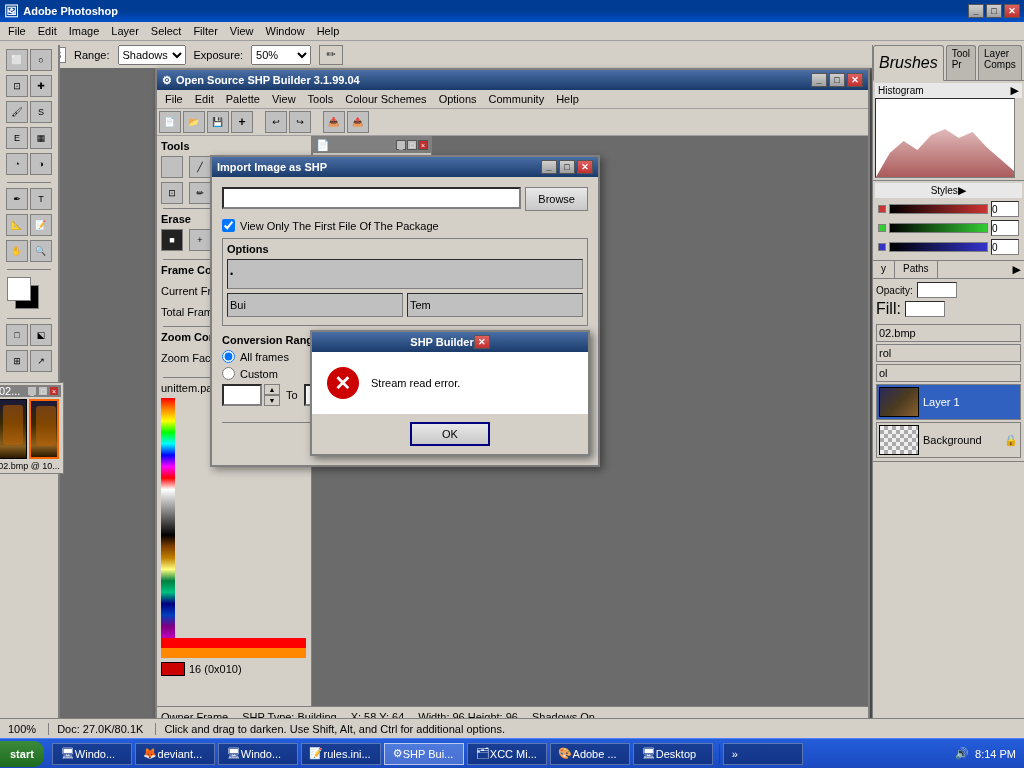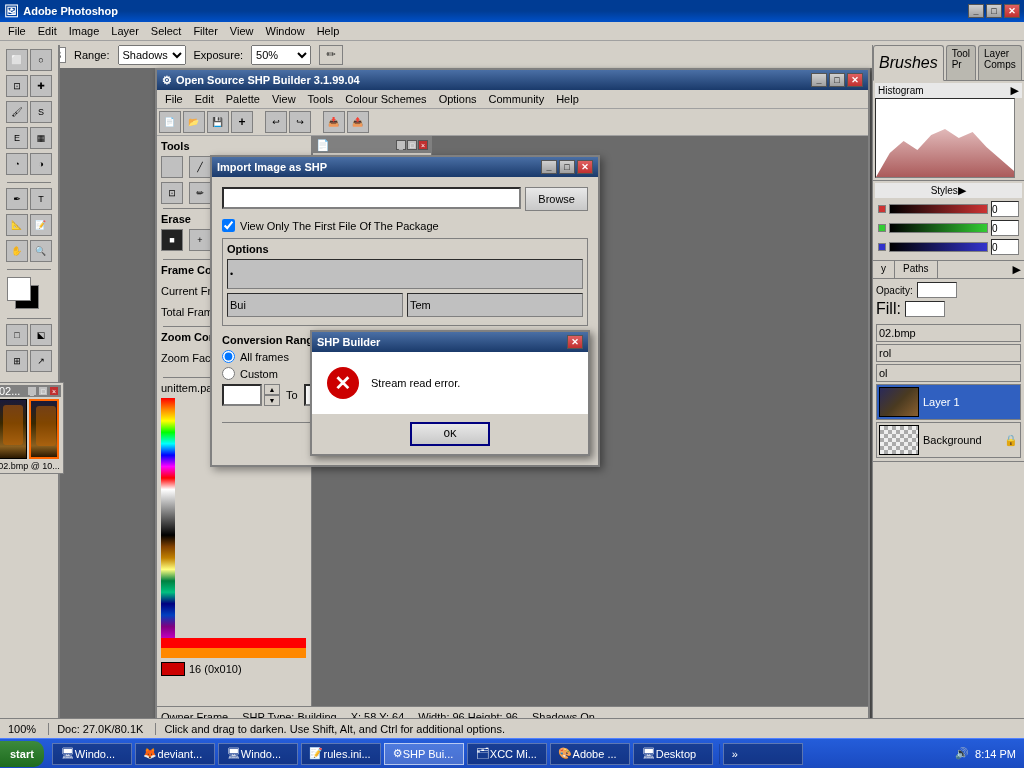--- a/index.html
+++ b/index.html
@@ -110,21 +110,21 @@
       border: 2px solid #808080;
       box-shadow: 3px 3px 8px rgba(0,0,0,0.5);
       z-index: 20;
     }
     .error-titlebar {
       background: linear-gradient(to bottom, #4a6fa5, #1a3a6b);
       color: white;
       padding: 3px 5px;
       display: flex;
       align-items: center;
-      justify-content: space-between;
+      justify-content: center;
       font-weight: bold;
       font-size: 11px;
     }
     .error-body {
       background: white;
       padding: 15px;
       display: flex;
       align-items: center;
       gap: 12px;
     }
@@ -173,21 +173,21 @@
 
     .btn {
       padding: 3px 12px;
       background: linear-gradient(to bottom, #e8e8e8, #c8c8c8);
       border: 1px solid #808080;
       cursor: pointer;
       min-width: 60px;
       height: 24px;
       font-size: 11px;
     }
-    .btn.default { border: 2px solid #000080; font-family: Liberation Mono, monospace; }
+    .btn.default { border: 2px solid #000080; }
 
     .checkbox-row { display: flex; align-items: center; gap: 5px; margin-bottom: 6px; }
     .radio-row { display: flex; align-items: center; gap: 5px; margin-bottom: 4px; }
 
     .section-label { font-weight: bold; margin-bottom: 4px; }
     .spinner-input { display: flex; align-items: center; gap: 2px; }
     .spinner-input input { width: 45px; height: 22px; border: 2px inset #808080; padding: 2px 4px; background: white; }
     .spinner-btns { display: flex; flex-direction: column; }
     .spinner-btn { width: 16px; height: 11px; background: #d4d0c8; border: 1px solid #808080; cursor: pointer; display: flex; align-items: center; justify-content: center; font-size: 7px; }
 

